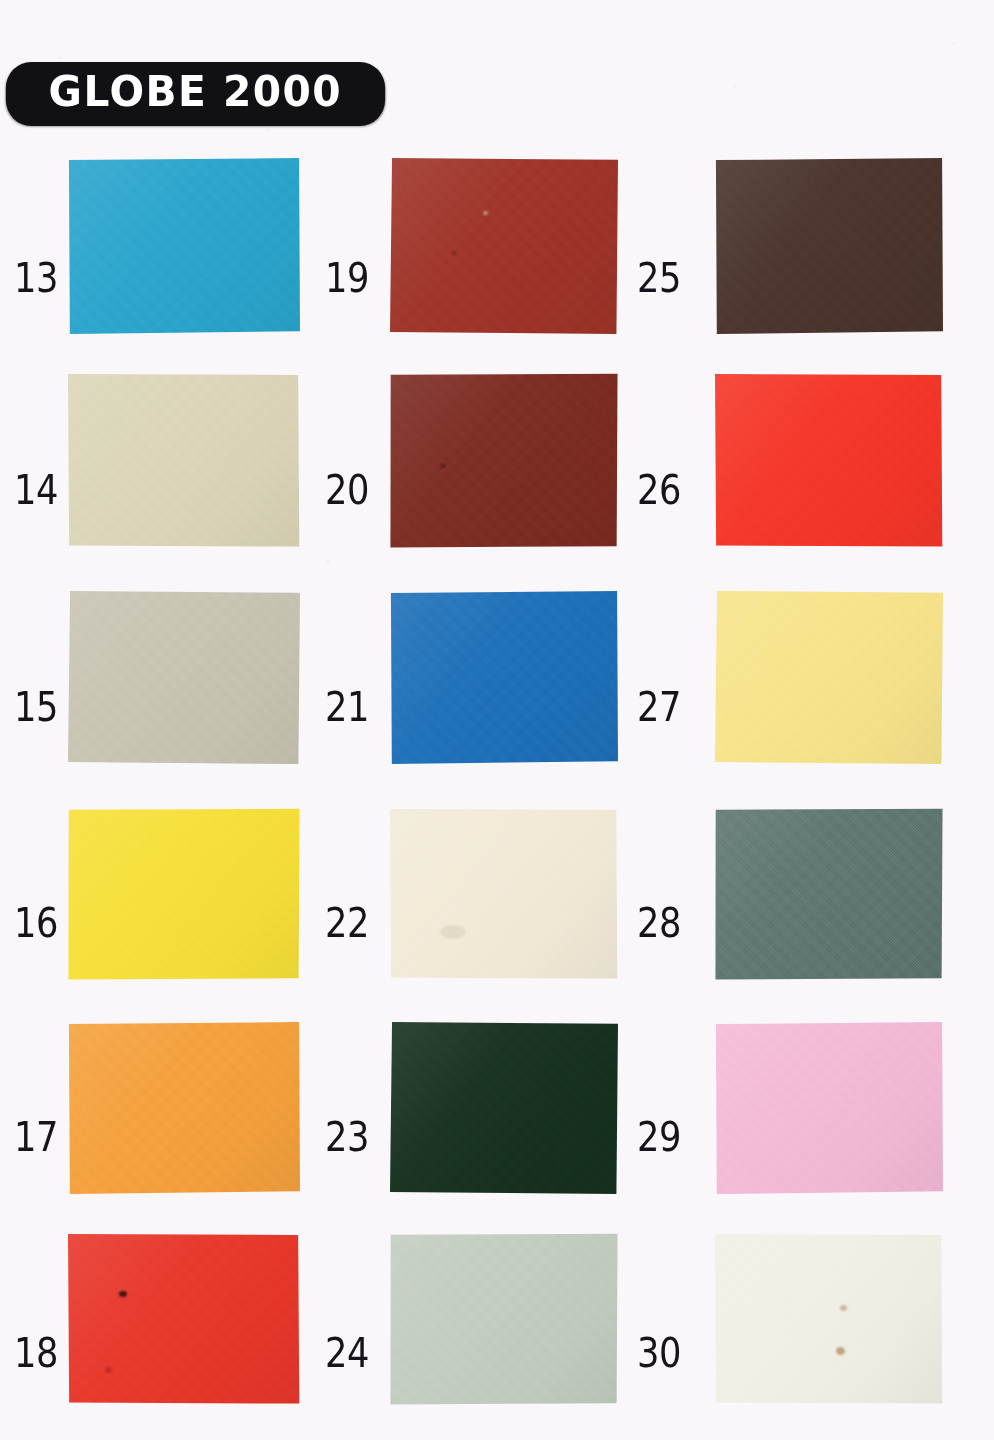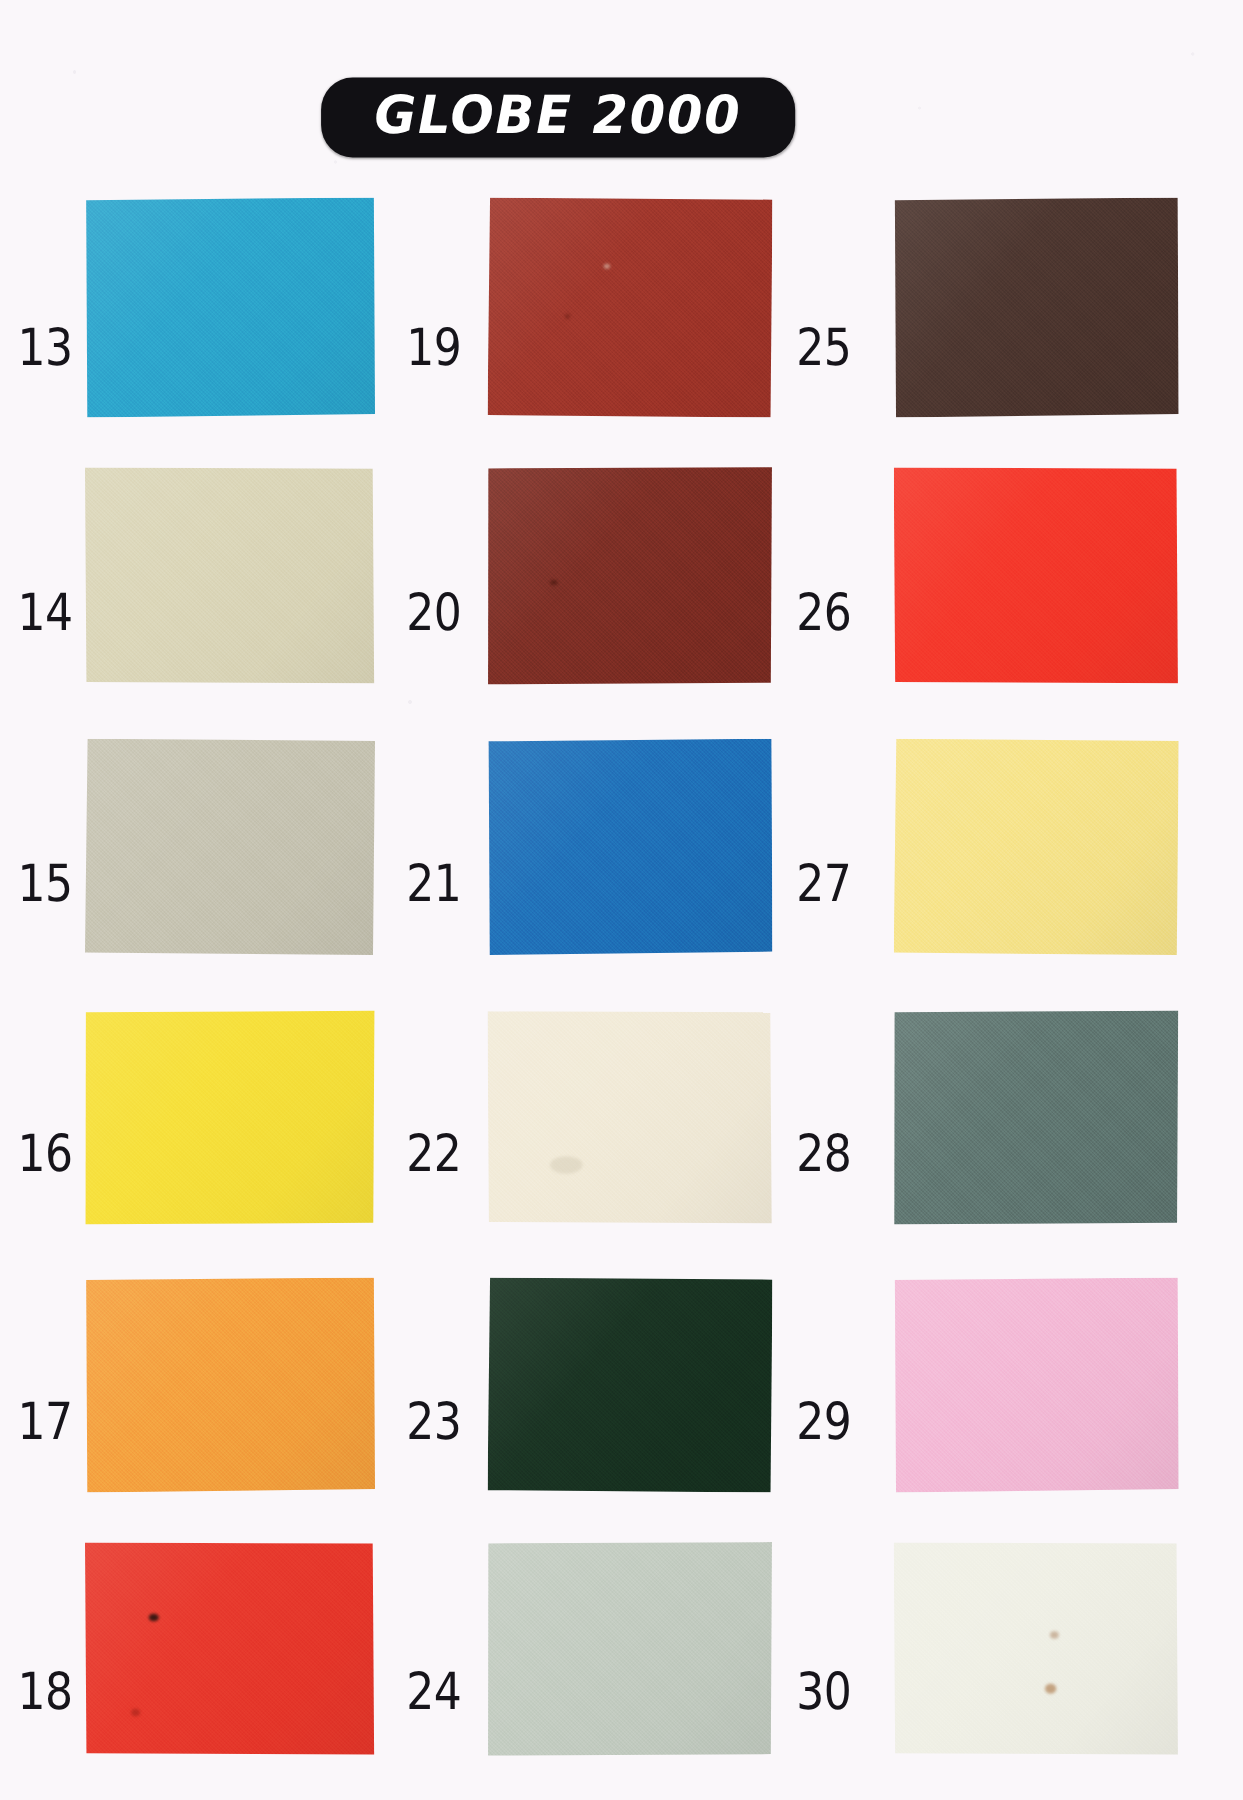--- a/index.html
+++ b/index.html
@@ -32,23 +32,22 @@
     z-index: 0;
   }
 
   
   .title-wrap {
     position: absolute;
     top: 62px;
     left: 0;
     width: 892px;
     display: flex;
-    justify-content: center;
+    justify-content: flex-start;
     z-index: 3;
-    font-style: italic;
   }
   .title-badge {
     background: #111014;
     color: #ffffff;
     border-radius: 26px;
     padding: 9px 44px 12px 44px;
     font-family: "DejaVu Sans", sans-serif;
     font-weight: bold;
     font-size: 42px;
     letter-spacing: 1.5px;

